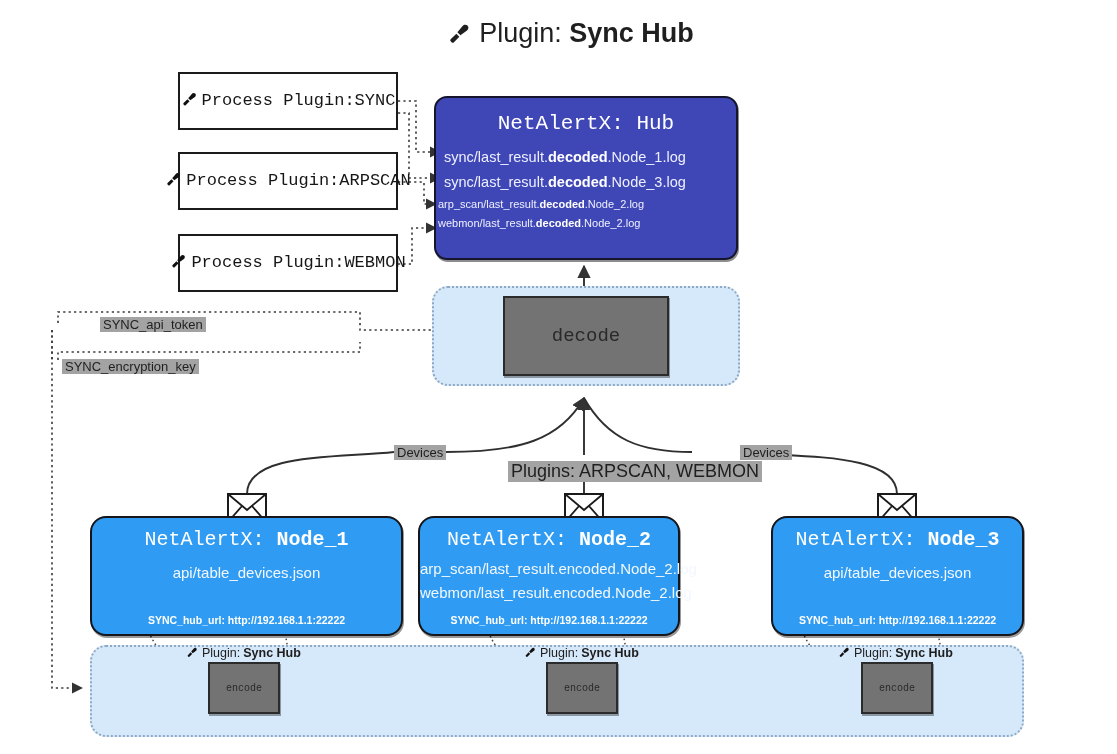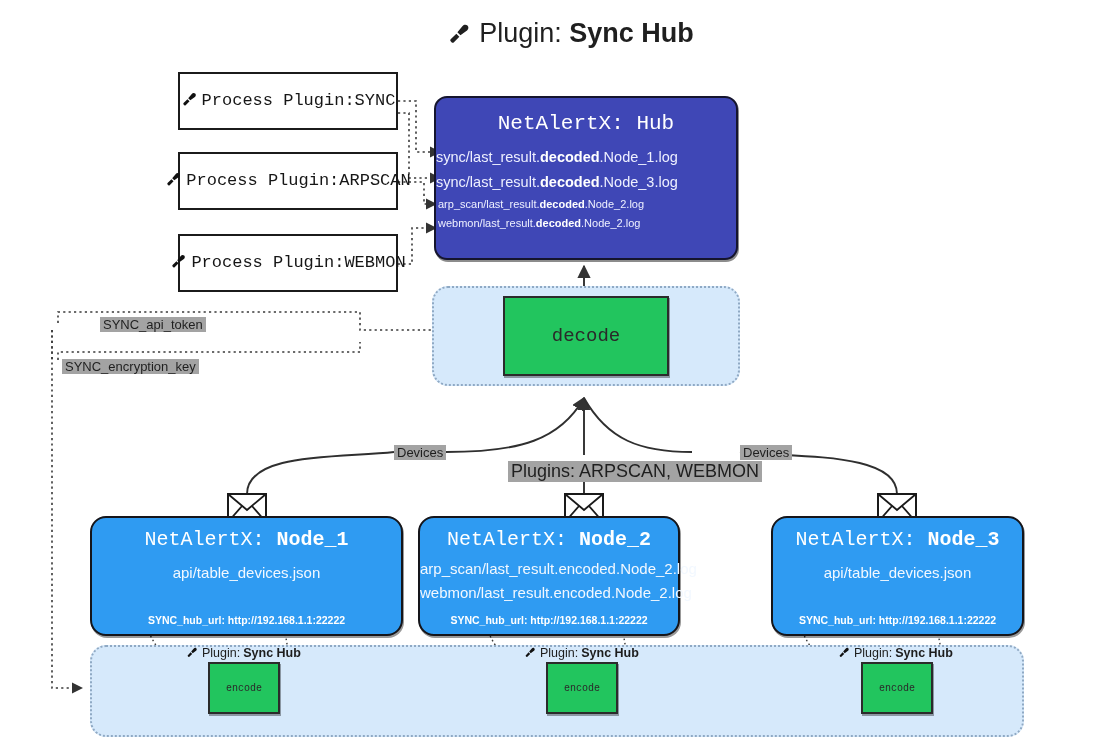--- a/index.html
+++ b/index.html
@@ -62,36 +62,37 @@
     font-size:21px; color:#ffffff;
     white-space:nowrap;
   }
   #hub .hub-title b { font-weight:normal; }
   #hub .logs { margin-top:10px; }
   #hub .logline {
     color:#eef0ff;
     font-size:14.5px;
     white-space:nowrap;
     line-height:1.72;
+    padding-left:8px;
   }
   #hub .logline b { font-weight:bold; color:#ffffff; }
   #hub .logline.wide { padding-left:2px; font-size:11px; }
 
   
   .panel {
     background:#d6e9fb;
     border:2px dotted #8fa9c4;
     border-radius:16px;
   }
   #decode-panel { left:432px; top:286px; width:308px; height:100px; }
   #bottom-panel { left:90px; top:645px; width:934px; height:92px; }
 
   
   .wbox {
-    background:#22c55e;
+    background:#737373;
     border:2px solid #2b2b2b;
     display:flex; align-items:center; justify-content:center;
     font-family:"Liberation Mono", monospace;
     color:#2a2a2a;
     box-shadow:1px 2px 0 rgba(0,0,0,.35);
   }
   #decode { left:503px; top:296px; width:166px; height:80px; font-size:19px; }
   .encode { width:72px; height:52px; font-size:10px; }
   #encode1 { left:208px; top:662px; }
   #encode2 { left:546px; top:662px; }

